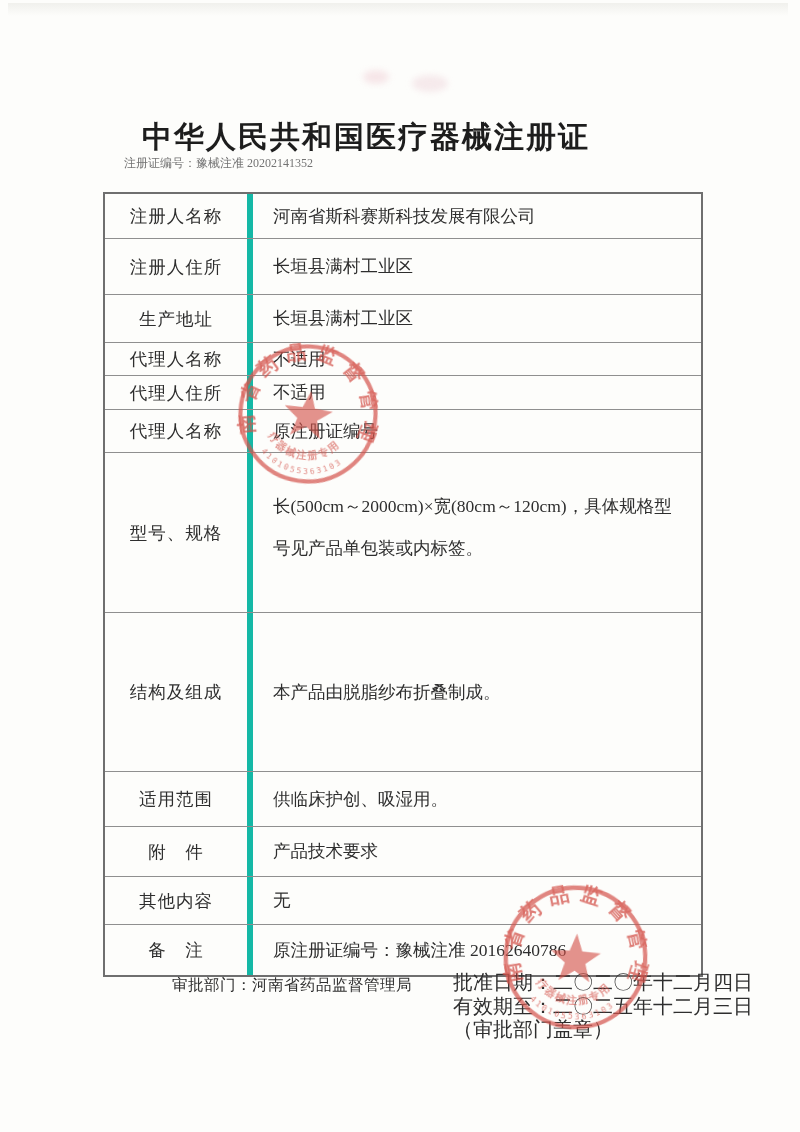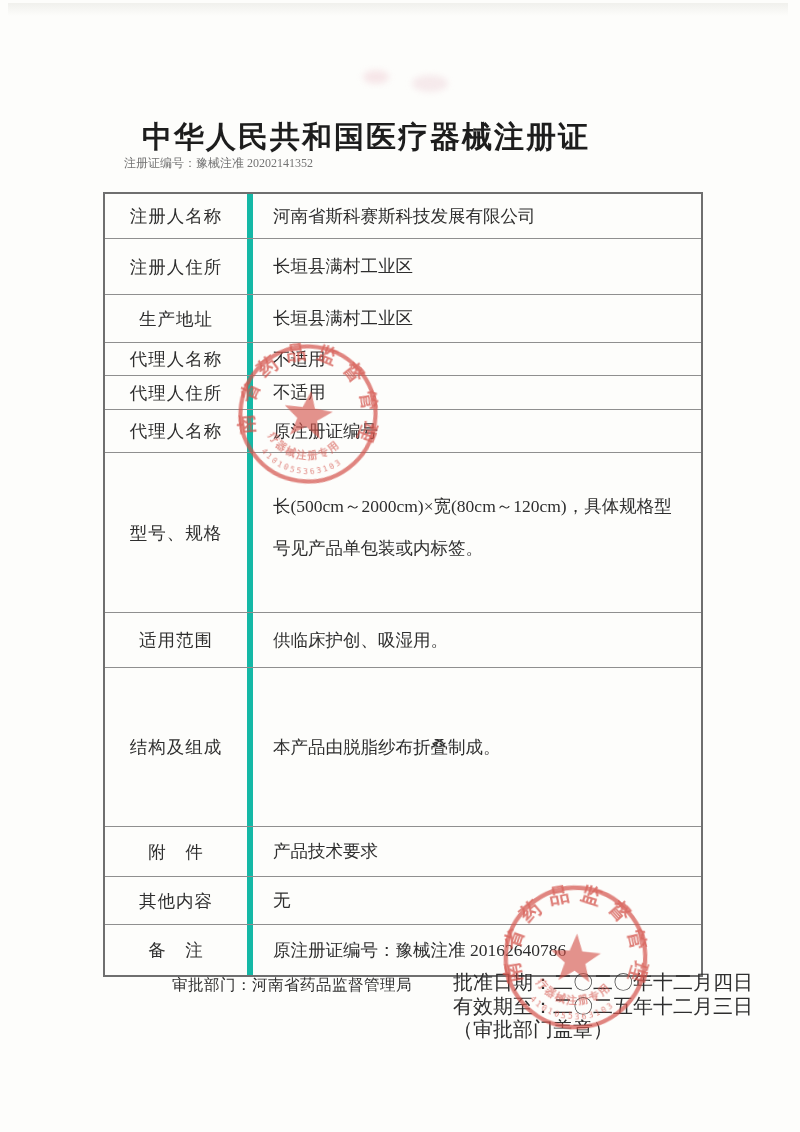--- a/index.html
+++ b/index.html
@@ -87,27 +87,27 @@
     <div class="cell val">不适用</div>
   </div>
   <div class="row" style="height:43px">
     <div class="cell lbl">代理人名称</div>
     <div class="cell val">原注册证编号</div>
   </div>
   <div class="row" style="height:160px">
     <div class="cell lbl">型号、规格</div>
     <div class="cell val topalign">长(500cm～2000cm)×宽(80cm～120cm)，具体规格型号见产品单包装或内标签。</div>
   </div>
+  <div class="row" style="height:159px">
+    <div class="cell lbl">结构及组成</div>
+    <div class="cell val">本产品由脱脂纱布折叠制成。</div>
+  </div>
   <div class="row" style="height:55px">
     <div class="cell lbl">适用范围</div>
     <div class="cell val">供临床护创、吸湿用。</div>
-  </div>
-  <div class="row" style="height:159px">
-    <div class="cell lbl">结构及组成</div>
-    <div class="cell val">本产品由脱脂纱布折叠制成。</div>
   </div>
   <div class="row" style="height:50px">
     <div class="cell lbl">附　件</div>
     <div class="cell val">产品技术要求</div>
   </div>
   <div class="row" style="height:48px">
     <div class="cell lbl">其他内容</div>
     <div class="cell val">无</div>
   </div>
   <div class="row" style="height:51px">

